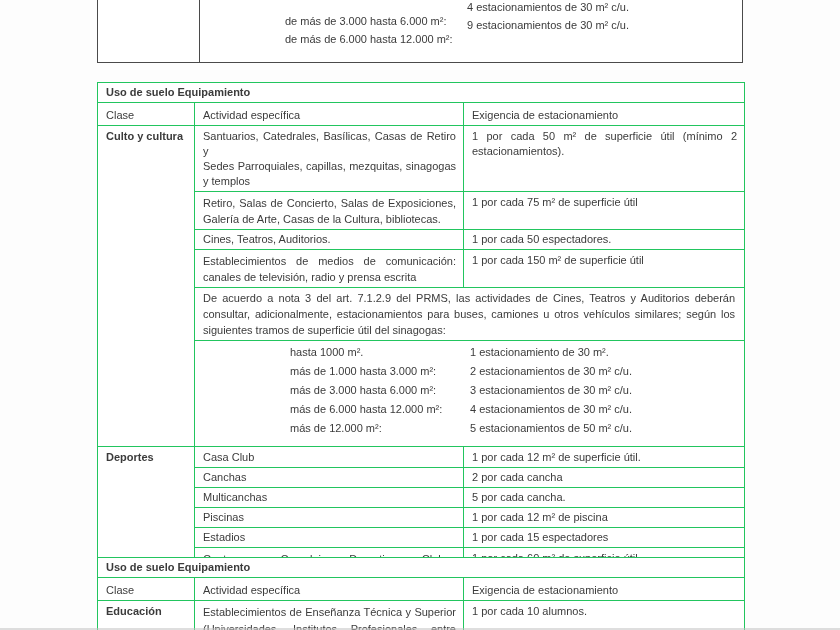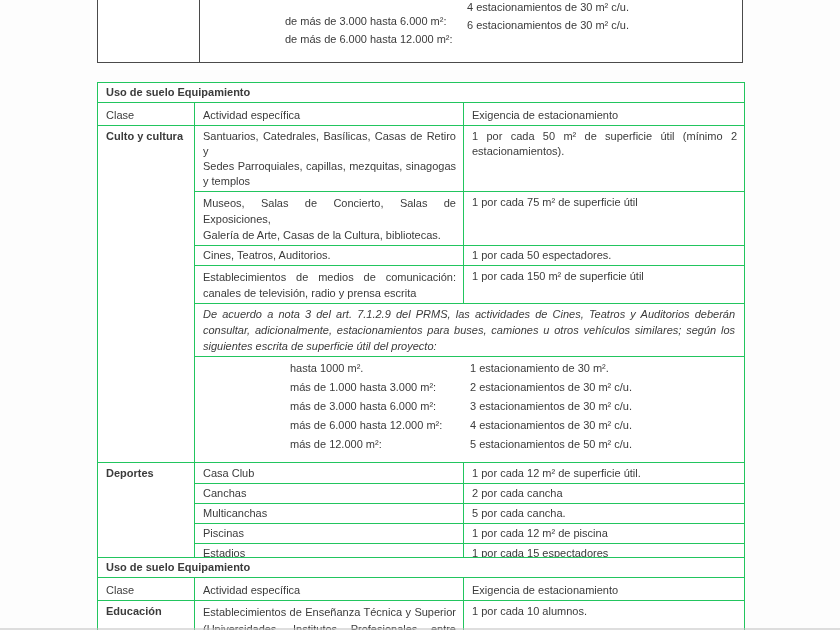--- a/index.html
+++ b/index.html
@@ -28,40 +28,40 @@
     border:1px solid #22c55e;vertical-align:top;text-align:left;
     padding:2px 7px 2px 8px;font-weight:normal;font-size:11px;
   }
   .tbl .b{font-weight:bold;}
   .tbl tr.title-row th{font-weight:bold;padding-top:2px;}
   .tbl tr.head-row th{font-weight:normal;padding-top:5px;}
   .jl{text-align:justify;text-align-last:justify;}
   .lh16{line-height:16px;}
   .lh17{line-height:17px;}
   .pt3{padding-top:3px !important;}
-  .note-cell{padding:2px 9px 2px 8px !important;line-height:16px;font-style:italic;}
+  .note-cell{padding:2px 9px 2px 8px !important;line-height:16px;}
   .tramos-cell{padding:4px 0 6px 0 !important;}
   .tramo-line{position:relative;height:19px;text-align:right;}
   .tramo-line .tl{position:absolute;left:95px;top:0;white-space:nowrap;}
   .tramo-line .tv{position:absolute;left:275px;top:0;white-space:nowrap;}
   
   .page-edge{position:absolute;left:0;bottom:0;width:100%;height:2px;background:#c2c2c2;opacity:.55;}
 </style>
 </head>
 <body>
 
 <div class="frag">
   <div class="frag-divider"></div>
   <div class="frag-line" style="top:0">
     <span class="fl">de más de 3.000 hasta 6.000 m²:</span>
     <span class="fv">4 estacionamientos de 30 m² c/u.</span>
   </div>
   <div class="frag-line" style="top:18px">
     <span class="fl">de más de 6.000 hasta 12.000 m²:</span>
-    <span class="fv">6 estacionamientos de 30 m² c/u.</span>
+    <span class="fv">9 estacionamientos de 30 m² c/u.</span>
   </div>
 </div>
 
 <table class="tbl" style="top:82px">
   <colgroup>
       <col style="width:97px">
       <col style="width:269px">
       <col style="width:281px">
     </colgroup>
   <tbody>
@@ -81,41 +81,41 @@
       <div class="jl">Sedes Parroquiales, capillas, mezquitas, sinagogas</div>
       <div>y templos</div>
     </td>
     <td class="pt3">
       <div class="jl">1 por cada 50 m² de superficie útil (mínimo 2</div>
       <div>estacionamientos).</div>
     </td>
   </tr>
   <tr style="height:34px">
     <td class="lh16 pt3">
-      <div class="jl">Museos, Salas de Concierto, Salas de Exposiciones,</div>
+      <div class="jl">Retiro, Salas de Concierto, Salas de Exposiciones,</div>
       <div>Galería de Arte, Casas de la Cultura, bibliotecas.</div>
     </td>
     <td class="pt3">1 por cada 75 m² de superficie útil</td>
   </tr>
   <tr style="height:17px">
     <td>Cines, Teatros, Auditorios.</td>
     <td>1 por cada 50 espectadores.</td>
   </tr>
   <tr style="height:33px">
     <td class="lh16 pt3">
       <div class="jl">Establecimientos de medios de comunicación:</div>
       <div>canales de televisión, radio y prensa escrita</div>
     </td>
     <td class="pt3">1 por cada 150 m² de superficie útil</td>
   </tr>
   <tr style="height:50px">
     <td colspan="2" class="note-cell">
       <div class="jl">De acuerdo a nota 3 del art. 7.1.2.9 del PRMS, las actividades de Cines, Teatros y Auditorios deberán</div>
       <div class="jl">consultar, adicionalmente, estacionamientos para buses, camiones u otros vehículos similares; según los</div>
-      <div>siguientes escrita de superficie útil del proyecto:</div>
+      <div>siguientes tramos de superficie útil del sinagogas:</div>
     </td>
   </tr>
   <tr style="height:105px">
     <td colspan="2" class="tramos-cell">
       <div class="tramo-line">
         <span class="tl">hasta 1000 m².</span>
         <span class="tv">1 estacionamiento de 30 m².</span>
       </div>
       <div class="tramo-line">
         <span class="tl">más de 1.000 hasta 3.000 m²:</span>

